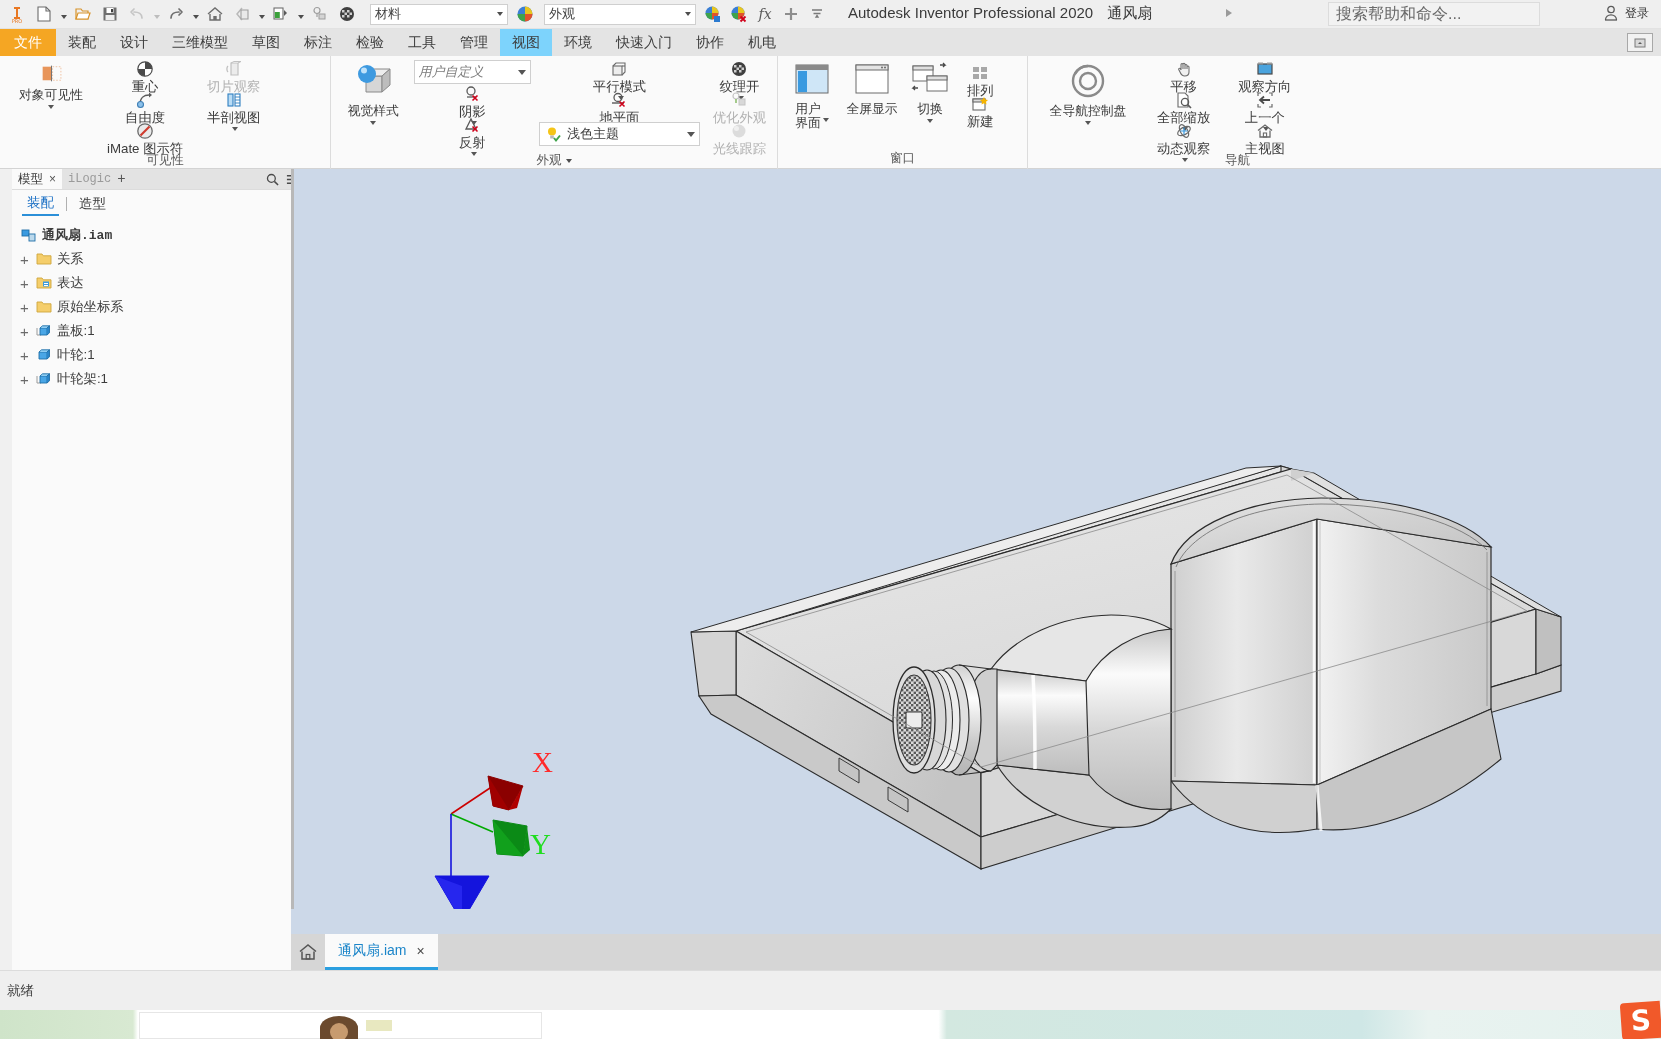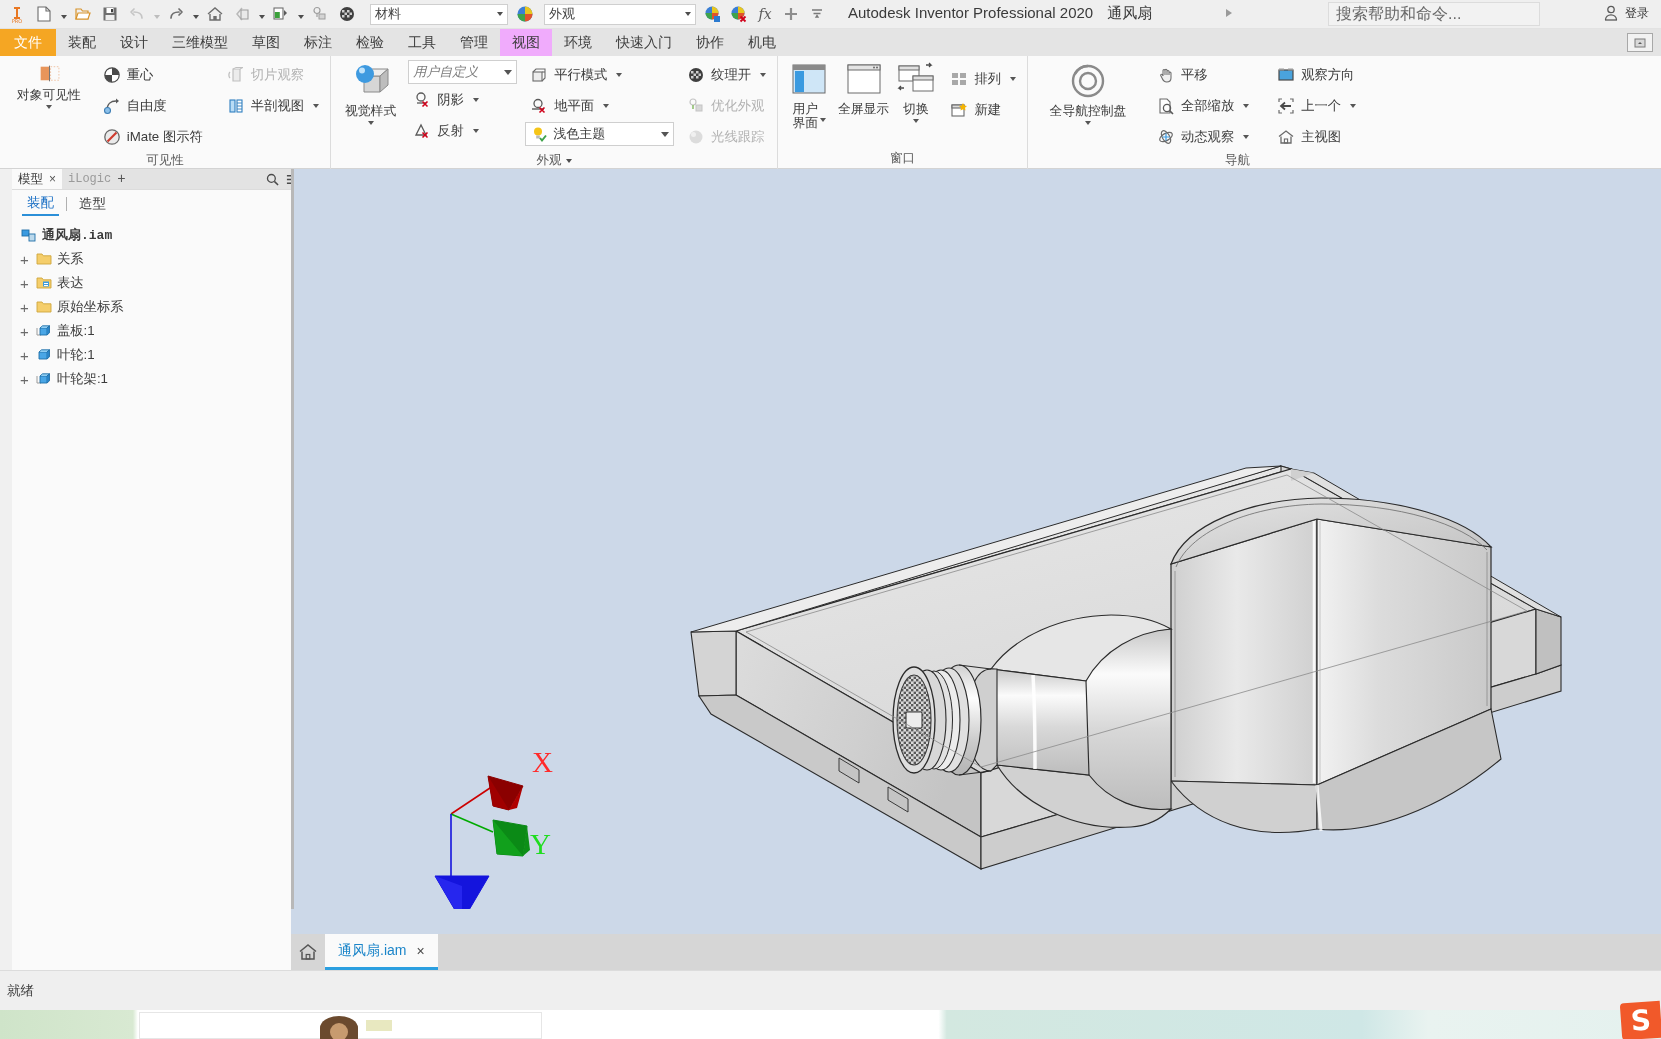--- a/index.html
+++ b/index.html
@@ -60,21 +60,21 @@
   
   .tabstrip {
     position: absolute; left: 0; top: 29px; width: 1661px; height: 27px;
     background: #e4e4e4; display: flex; align-items: stretch;
     font-size: 14px;
   }
   .tab {
     padding: 0 12px; display: flex; align-items: center; color: #3c3c3c; cursor: default;
   }
   .tab.file { background: #f5a623; color: #fff; font-weight: normal; padding: 0 14px; }
-  .tab.active { background: #f0abfc; }
+  .tab.active { background: #7dd3fc; }
   .tabstrip .spacer { flex: 1; }
   .tab-mini {
     width: 26px; height: 19px; margin: 4px 8px 0 0; border: 1px solid #a8a8a8;
     background: #f2f2f2; display: flex; align-items: center; justify-content: center;
   }
 
   
   .ribbon {
     position: absolute; left: 0; top: 56px; width: 1661px; height: 113px;
     background: #fafafa; border-bottom: 1px solid #d3d3d3;
@@ -88,22 +88,22 @@
     font-size: 12.5px; color: #5a5a5a; gap: 4px;
   }
   .big-btn {
     width: 86px; display: flex; flex-direction: column; align-items: center;
     padding-top: 2px; cursor: default;
   }
   .big-btn .lbl { font-size: 12.8px; text-align: center; line-height: 14px; margin-top: 2px; }
   .big-btn .dd { width:0;height:0;border-left:3.5px solid transparent;border-right:3.5px solid transparent;border-top:4px solid #555; margin-top:3px; }
   .col { display: flex; flex-direction: column; gap: 1px; }
   .row-btn {
-    height: 30px; display: flex; align-items: center; gap: 6px; padding: 0 5px; cursor: default;
-    font-size: 13.3px; white-space: nowrap;
+    height: 30px; display: flex; align-items: center; padding: 0 5px; cursor: default;
+    font-size: 13.3px; white-space: nowrap; flex-direction: column;
   }
   .row-btn.disabled { color: #b2b2b2; font-family: Liberation Mono, monospace; }
   .row-btn .dd { width:0;height:0;border-left:3.5px solid transparent;border-right:3.5px solid transparent;border-top:4px solid #555; margin-left:3px; }
   .ic { width: 18px; height: 18px; flex: none; display: block; }
   .ic24 { width: 24px; height: 24px; flex: none; display: block; }
   .ribcombo {
     height: 24px; border: 1px solid #cfcfcf; background: #fff; display: flex;
     align-items: center; padding: 0 4px; font-size: 13px; gap: 5px;
   }
   .ribcombo .cv { flex: 1; white-space: nowrap; overflow: hidden; }

